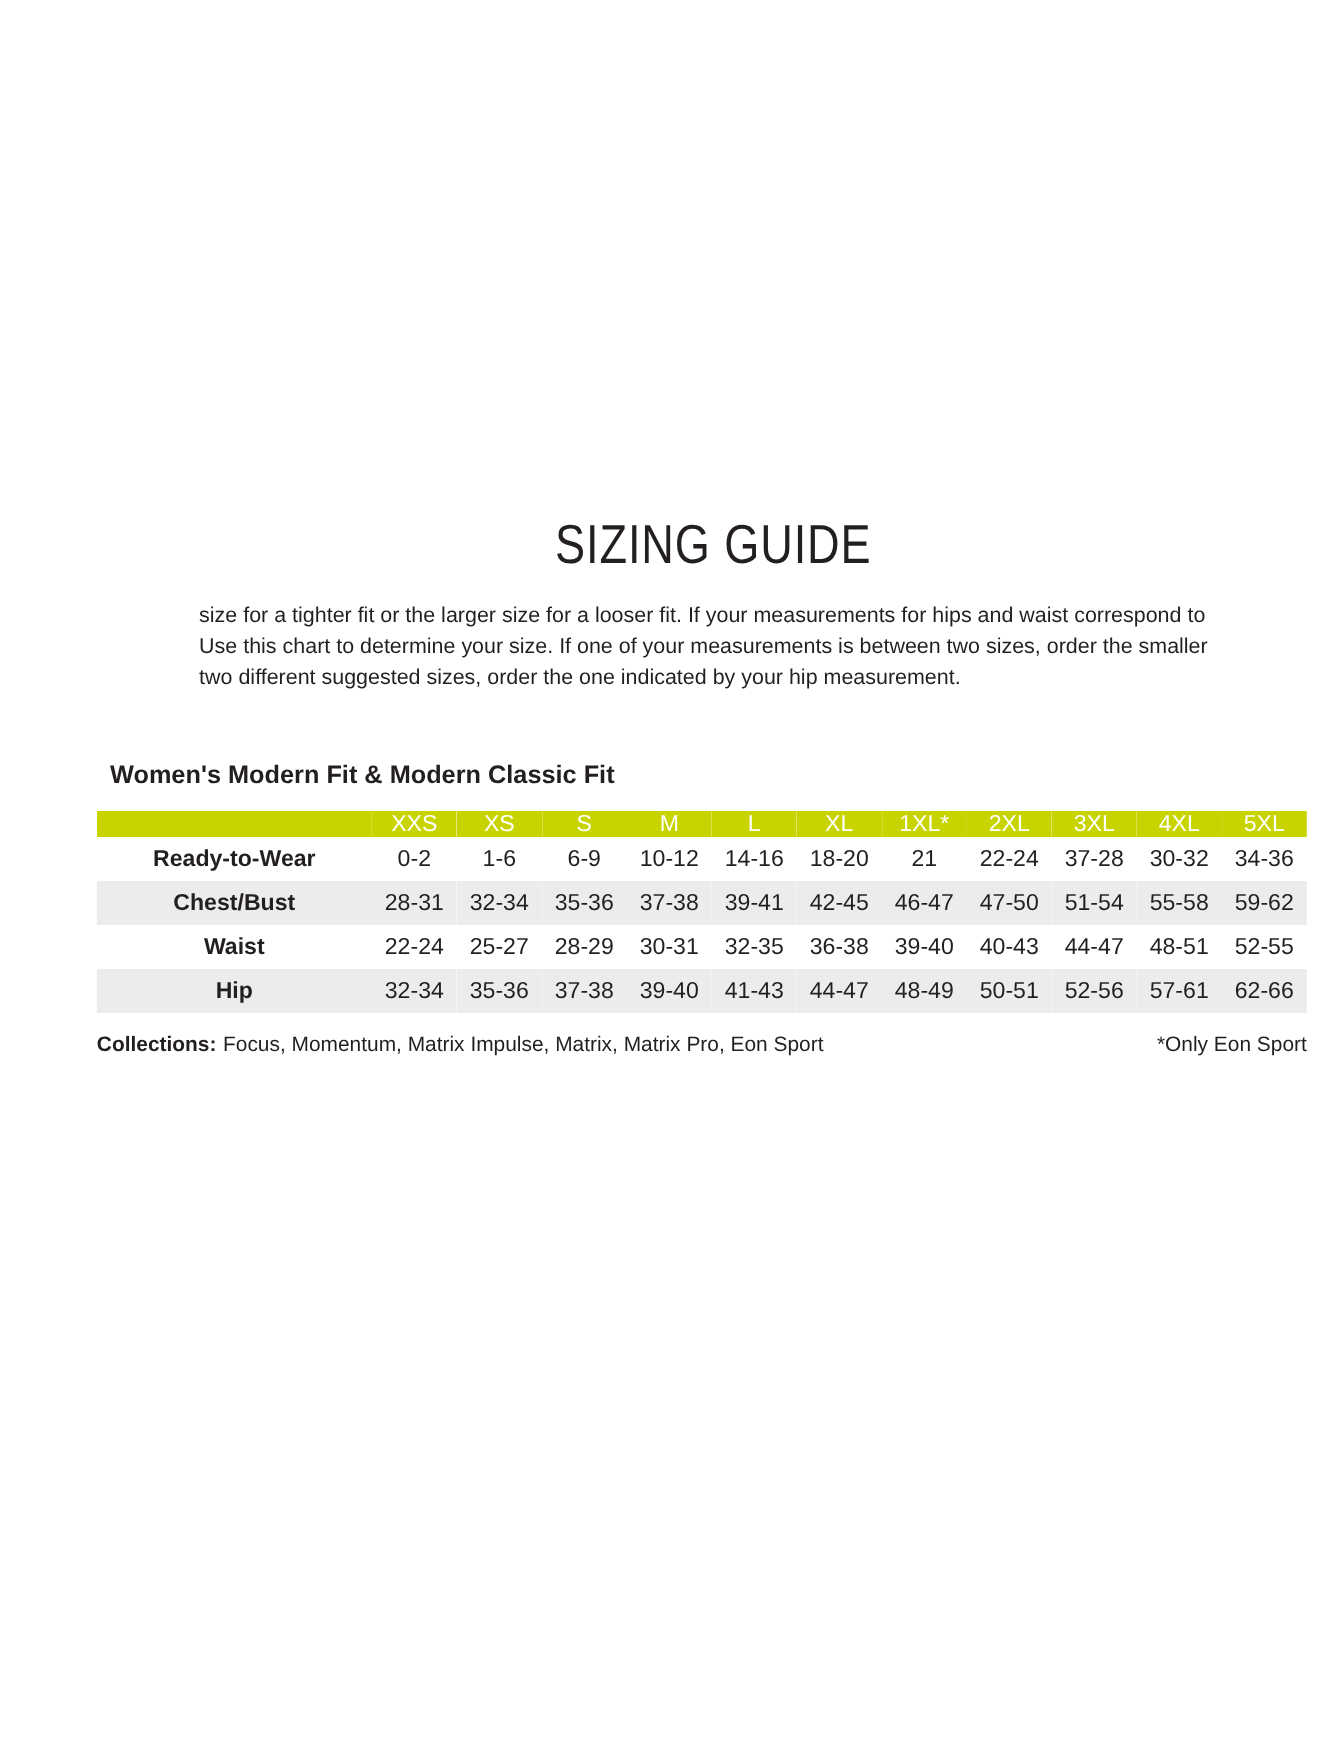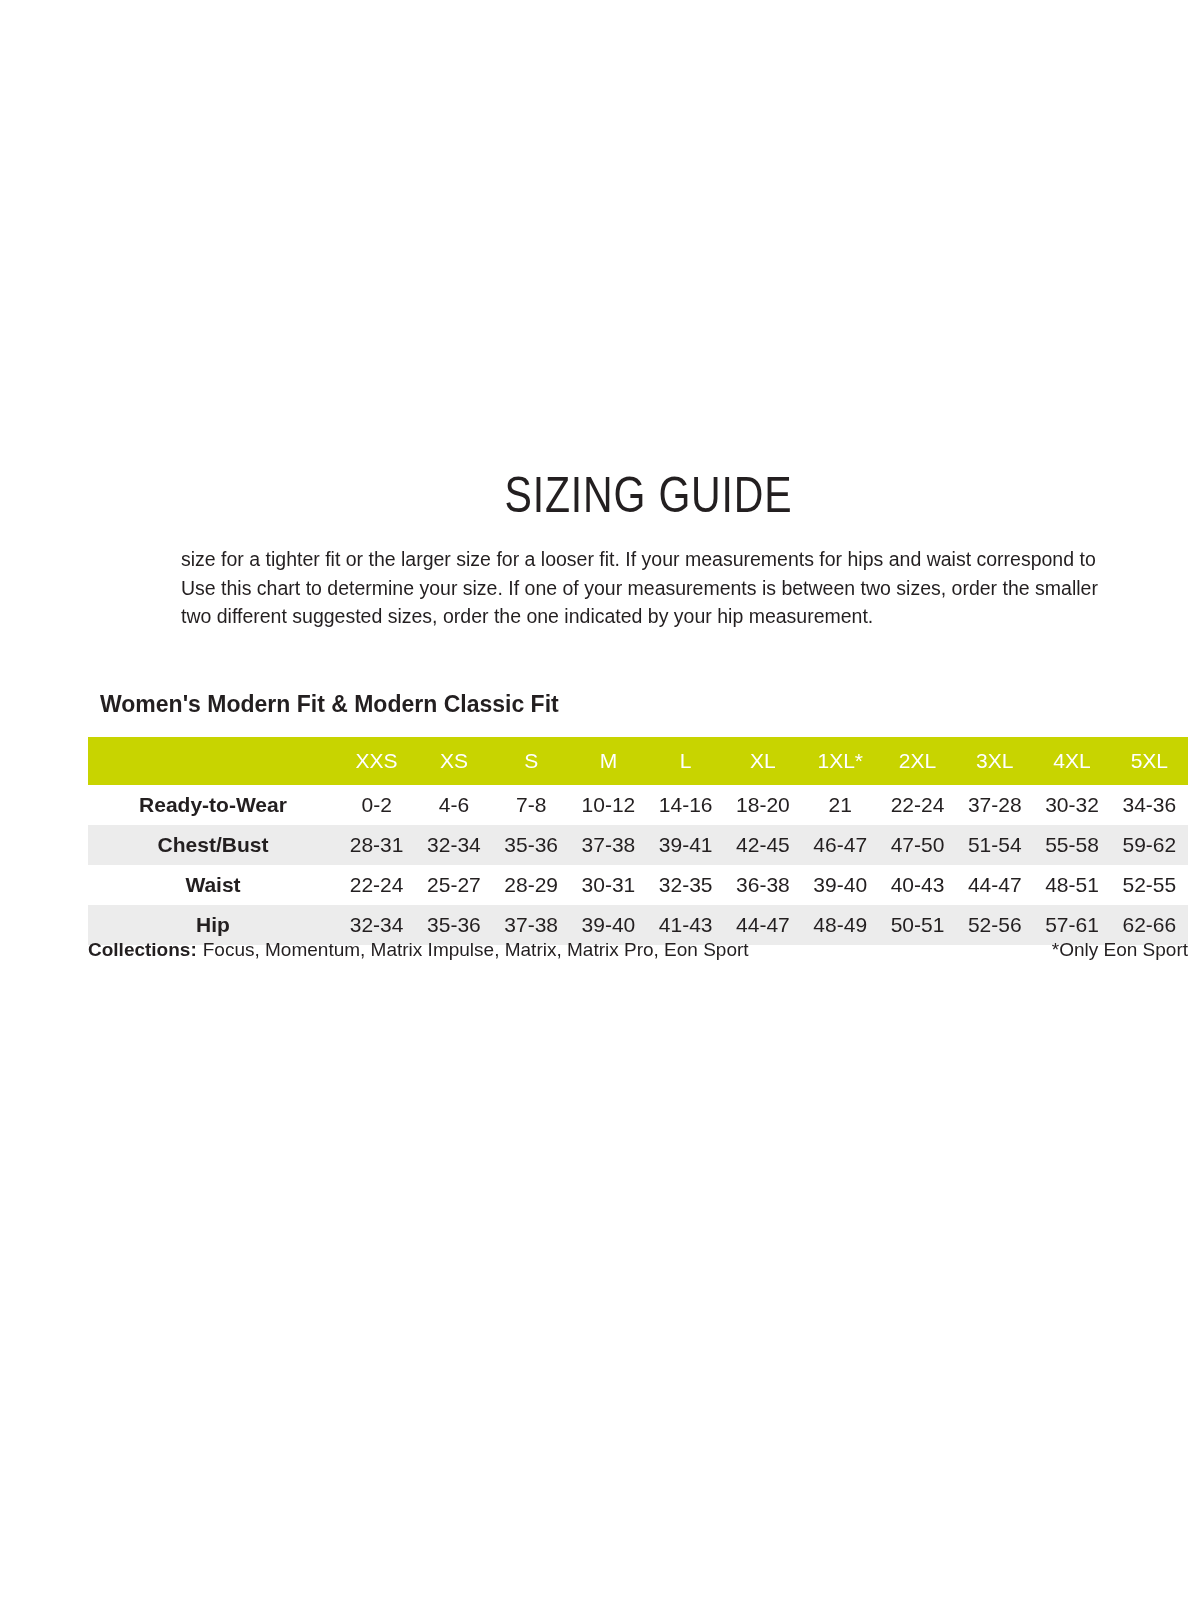--- a/index.html
+++ b/index.html
@@ -60,21 +60,21 @@
     table-layout: fixed;
     font-size: 21px;
   }
   table.size-table col.label-col { width: 250px; }
   table.size-table th, table.size-table td {
     padding: 0;
     text-align: center;
     vertical-align: middle;
     overflow: hidden;
   }
-  tr.header-row { height: 48px; }
+  tr.header-row { height: 24px; }
   tr.header-row th {
     background: #c8d400;
     color: #ffffff;
     font-weight: 400;
     font-size: 21px;
   }
   tr.data-row { height: 40px; }
   tr.data-row.alt { background: #ececec; }
   td.row-label { font-weight: bold; }
 
@@ -136,22 +136,22 @@
       <th>XL</th>
       <th>1XL*</th>
       <th>2XL</th>
       <th>3XL</th>
       <th>4XL</th>
       <th>5XL</th>
     </tr>
     <tr class="data-row">
       <td class="row-label">Ready-to-Wear</td>
       <td>0-2</td>
-      <td>4-6</td>
-      <td>7-8</td>
+      <td>1-6</td>
+      <td>6-9</td>
       <td>10-12</td>
       <td>14-16</td>
       <td>18-20</td>
       <td>21</td>
       <td>22-24</td>
       <td>37-28</td>
       <td>30-32</td>
       <td>34-36</td>
     </tr>
     <tr class="data-row alt">

